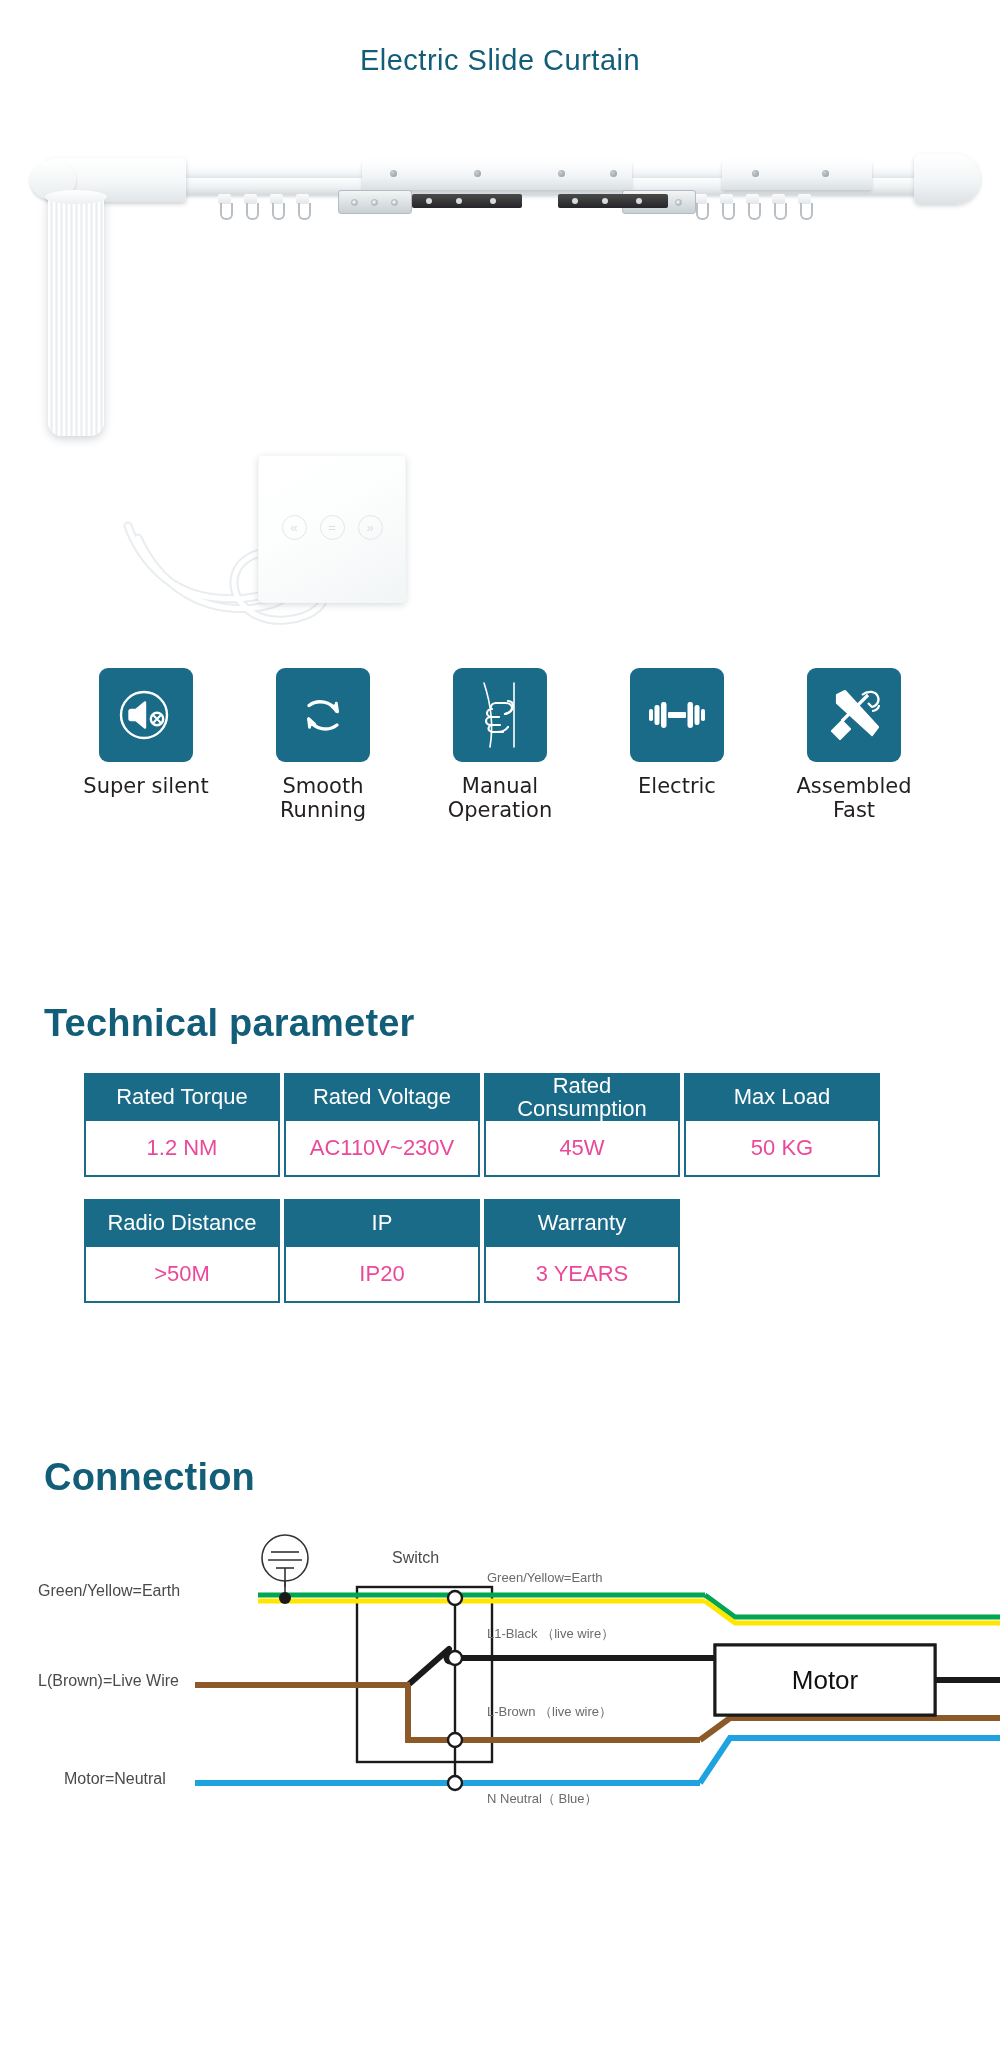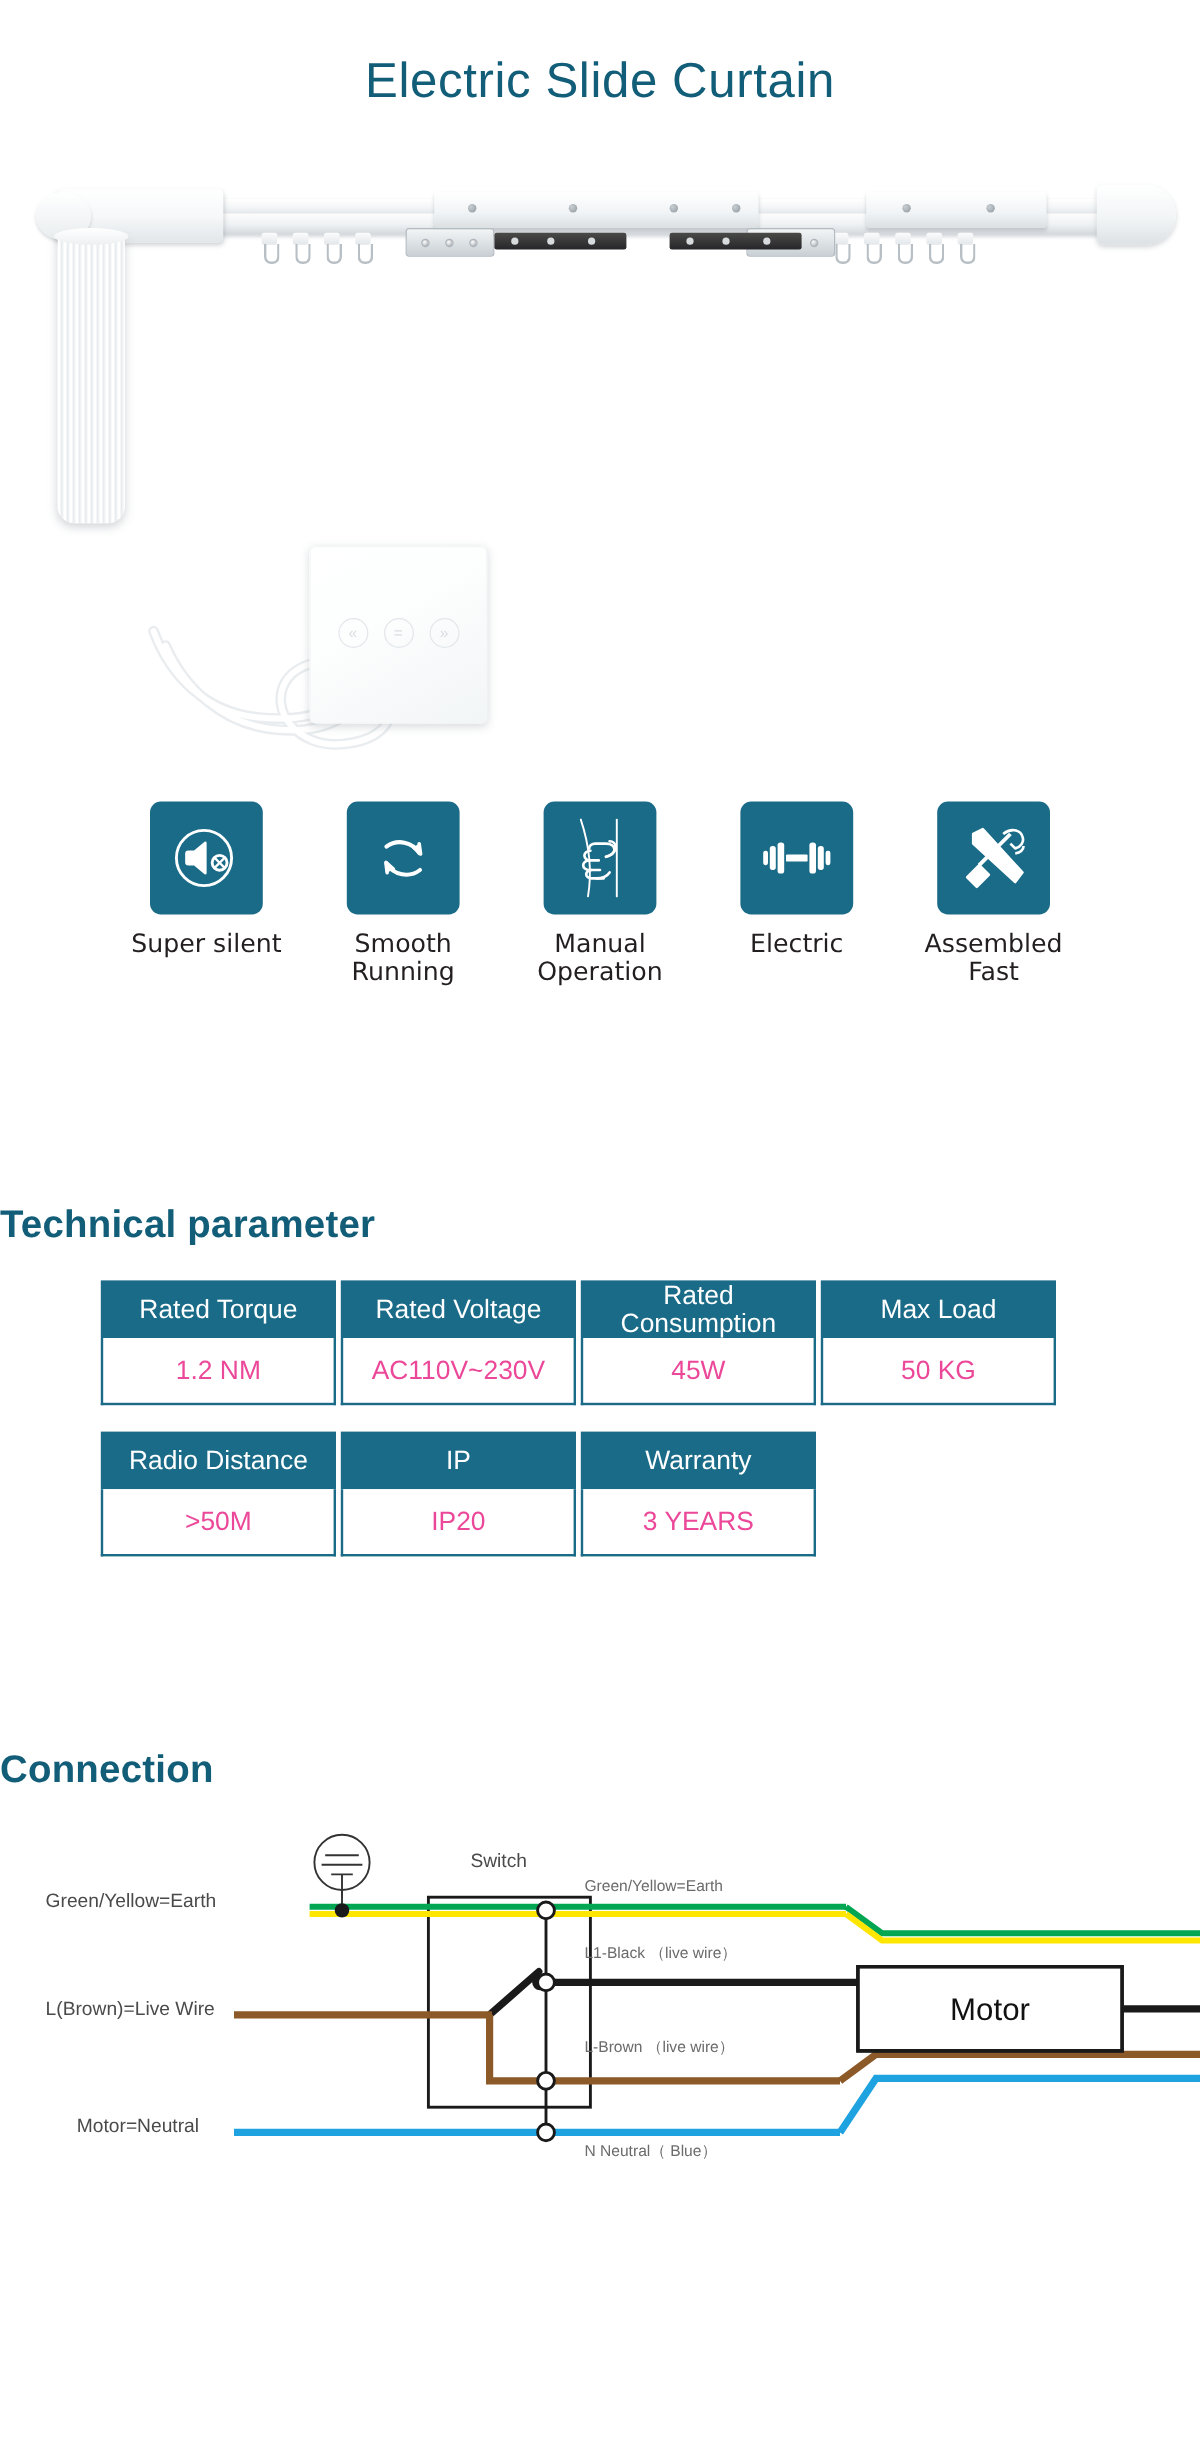--- a/index.html
+++ b/index.html
@@ -7,21 +7,21 @@
     width: 1000px;
     background: #ffffff;
     font-family: "Liberation Sans", "DejaVu Sans", sans-serif;
   }
   body { width: 1000px; height: 2053px; position: relative; overflow: hidden; }
 
   
   .page-title {
     text-align: center;
     color: #125d78;
-    font-size: 41px;
+    font-size: 29px;
     font-weight: 400;
     letter-spacing: 0.5px;
     padding-top: 44px;
     height: 120px;
   }
 
   
   .hero {
     position: relative;
     height: 540px;
@@ -127,38 +127,39 @@
   }
   .ws-btn {
     width:25px; height:25px; border-radius:50%;
     border:1px solid #e2e7ea;
     display:flex; align-items:center; justify-content:center;
     color:#d9dee1; font-size:13px; line-height:1;
   }
 
   
   .features {
-    display:flex; justify-content:center; gap:28px;
+    display:flex; justify-content:center; gap:41px;
     padding: 8px 0 0 0; height: 250px;
   }
   .feature { width:136px; text-align:center; }
   .feature .tile {
     width:94px; height:94px; margin:0 auto;
     background:#1a6b88; border-radius:9px;
     display:flex; align-items:center; justify-content:center;
   }
   .feature .tile svg { display:block; }
   .feature .label {
     margin-top:12px; font-size:21px; color:#231f20; line-height:1.16;
     font-family:"DejaVu Sans","Liberation Sans",sans-serif;
   }
 
   
   .sec-heading {
-    color:#125d78; font-size:32px; font-weight:700; letter-spacing:.2px;
+    color:#125d78; font-size:38px; font-weight:700; letter-spacing:.2px;
+    padding-left:44px;
   }
 
   
   .tech-block { padding-top: 92px; height: 520px; }
   .tech-rows { padding-left:84px; padding-top:28px; }
   .t-row { display:flex; gap:4px; margin-bottom:22px; }
   .t-col { width:196px; }
   .t-head {
     background:#1a6b88; color:#ffffff; font-size:22px;
     height:48px; display:flex; align-items:center; justify-content:center;

